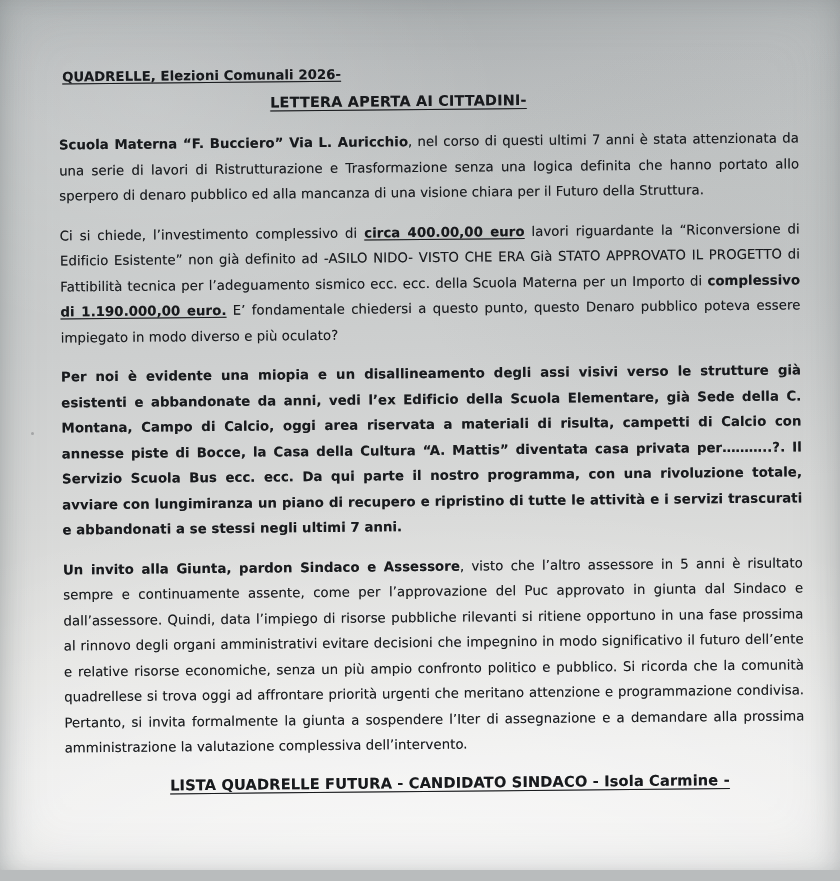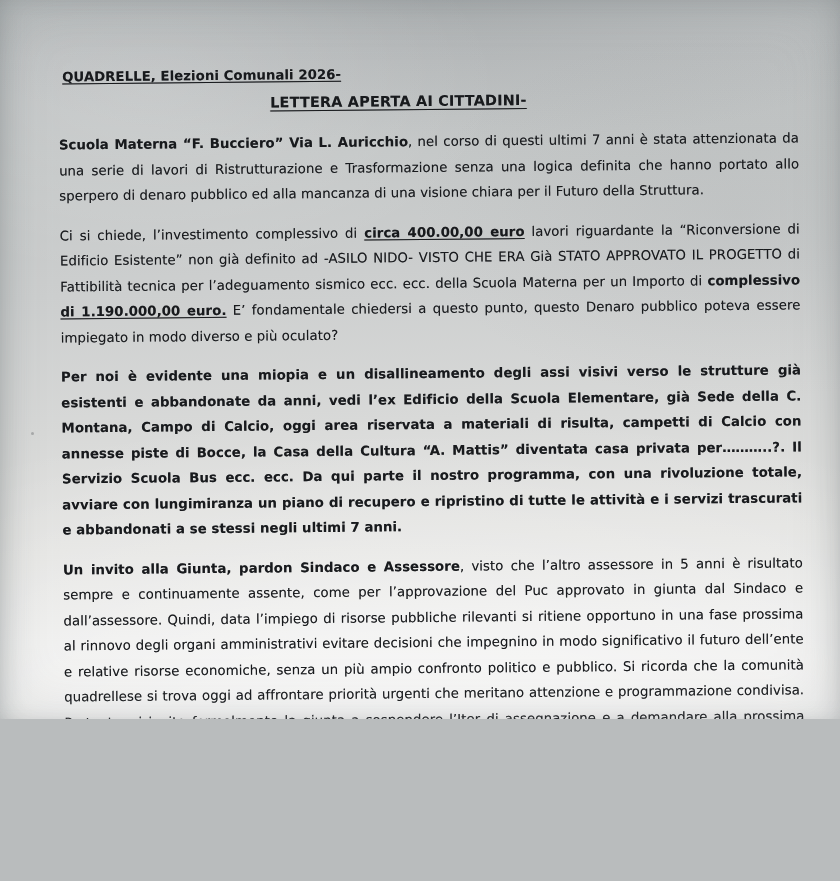--- a/index.html
+++ b/index.html
@@ -12,21 +12,21 @@
     height: 881px;
     overflow: hidden;
     font-family: "DejaVu Sans", sans-serif;
     background: #b9bcbd;
   }
 
   
   .photo-page {
     position: relative;
     width: 840px;
-    height: 719px;
+    height: 870px;
     background:
       radial-gradient(ellipse 150% 80% at 50% 115%, rgba(255,255,255,0.85) 0%, rgba(255,255,255,0.25) 45%, rgba(255,255,255,0) 72%),
       linear-gradient(178deg, #b5b9ba 0%, #bdc0c1 8%, #c4c7c7 22%, #cdcfcf 40%, #d8d9d8 58%, #e4e4e2 74%, #ececeb 86%, #f0efee 100%);
     overflow: hidden;
   }
   
   .grain {
     position: absolute;
     inset: 0;
     pointer-events: none;

